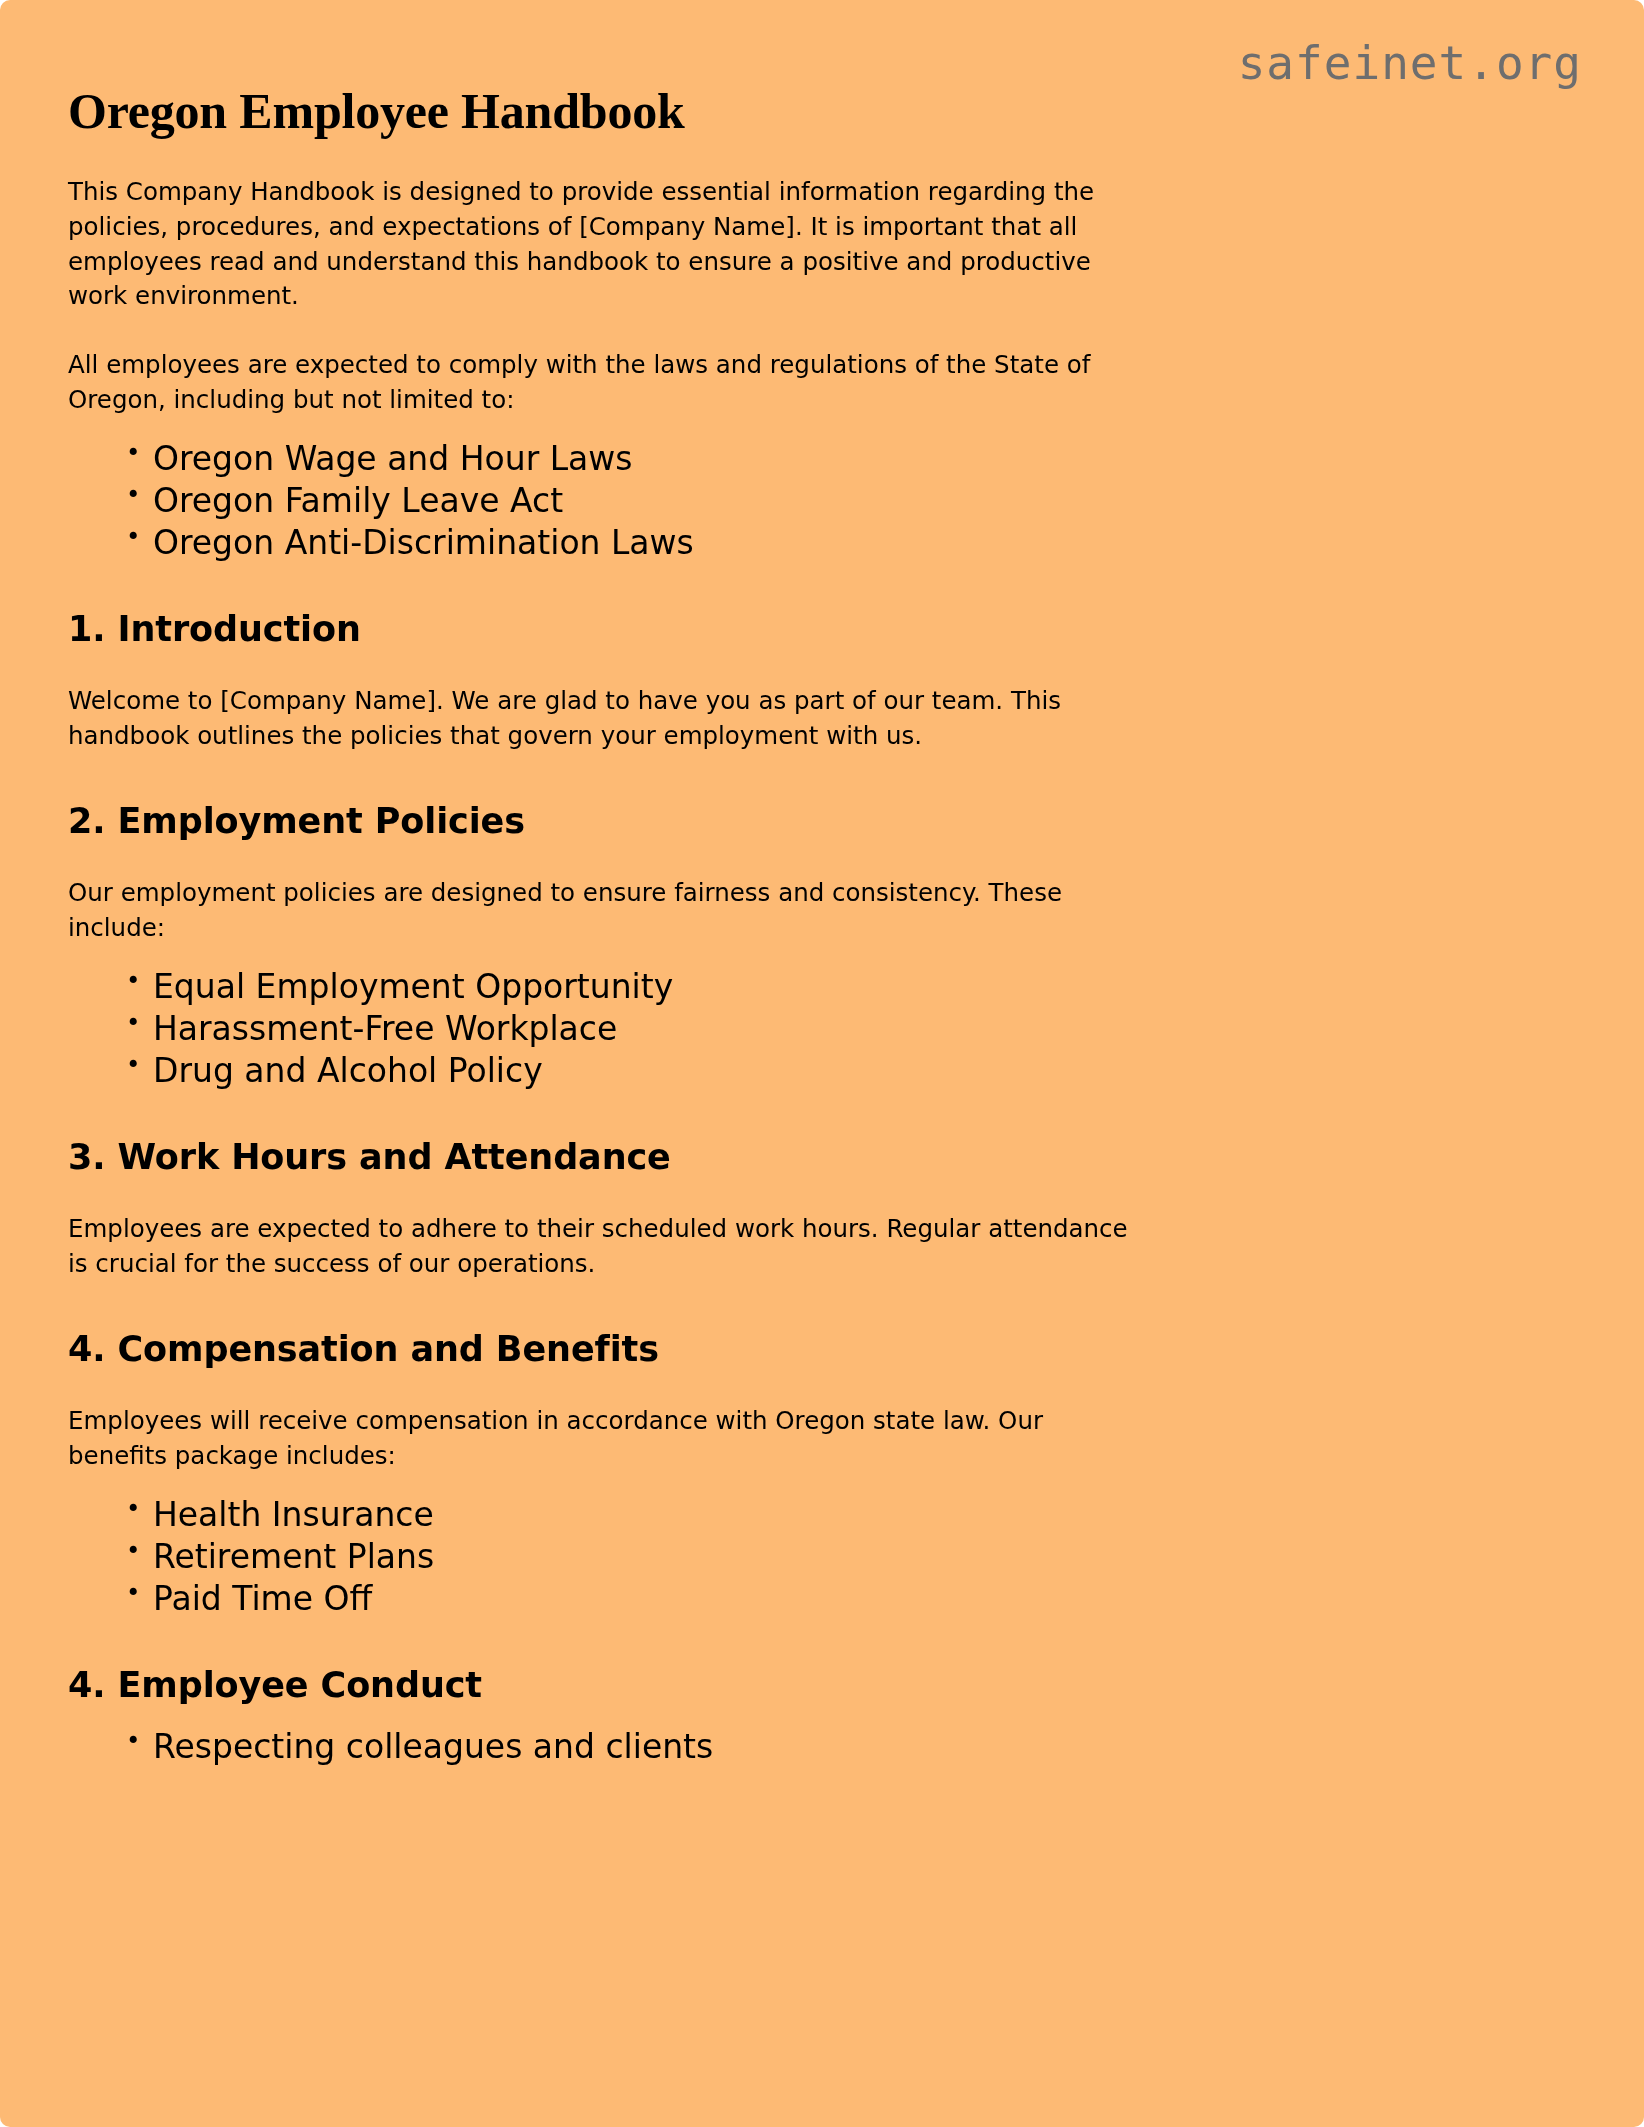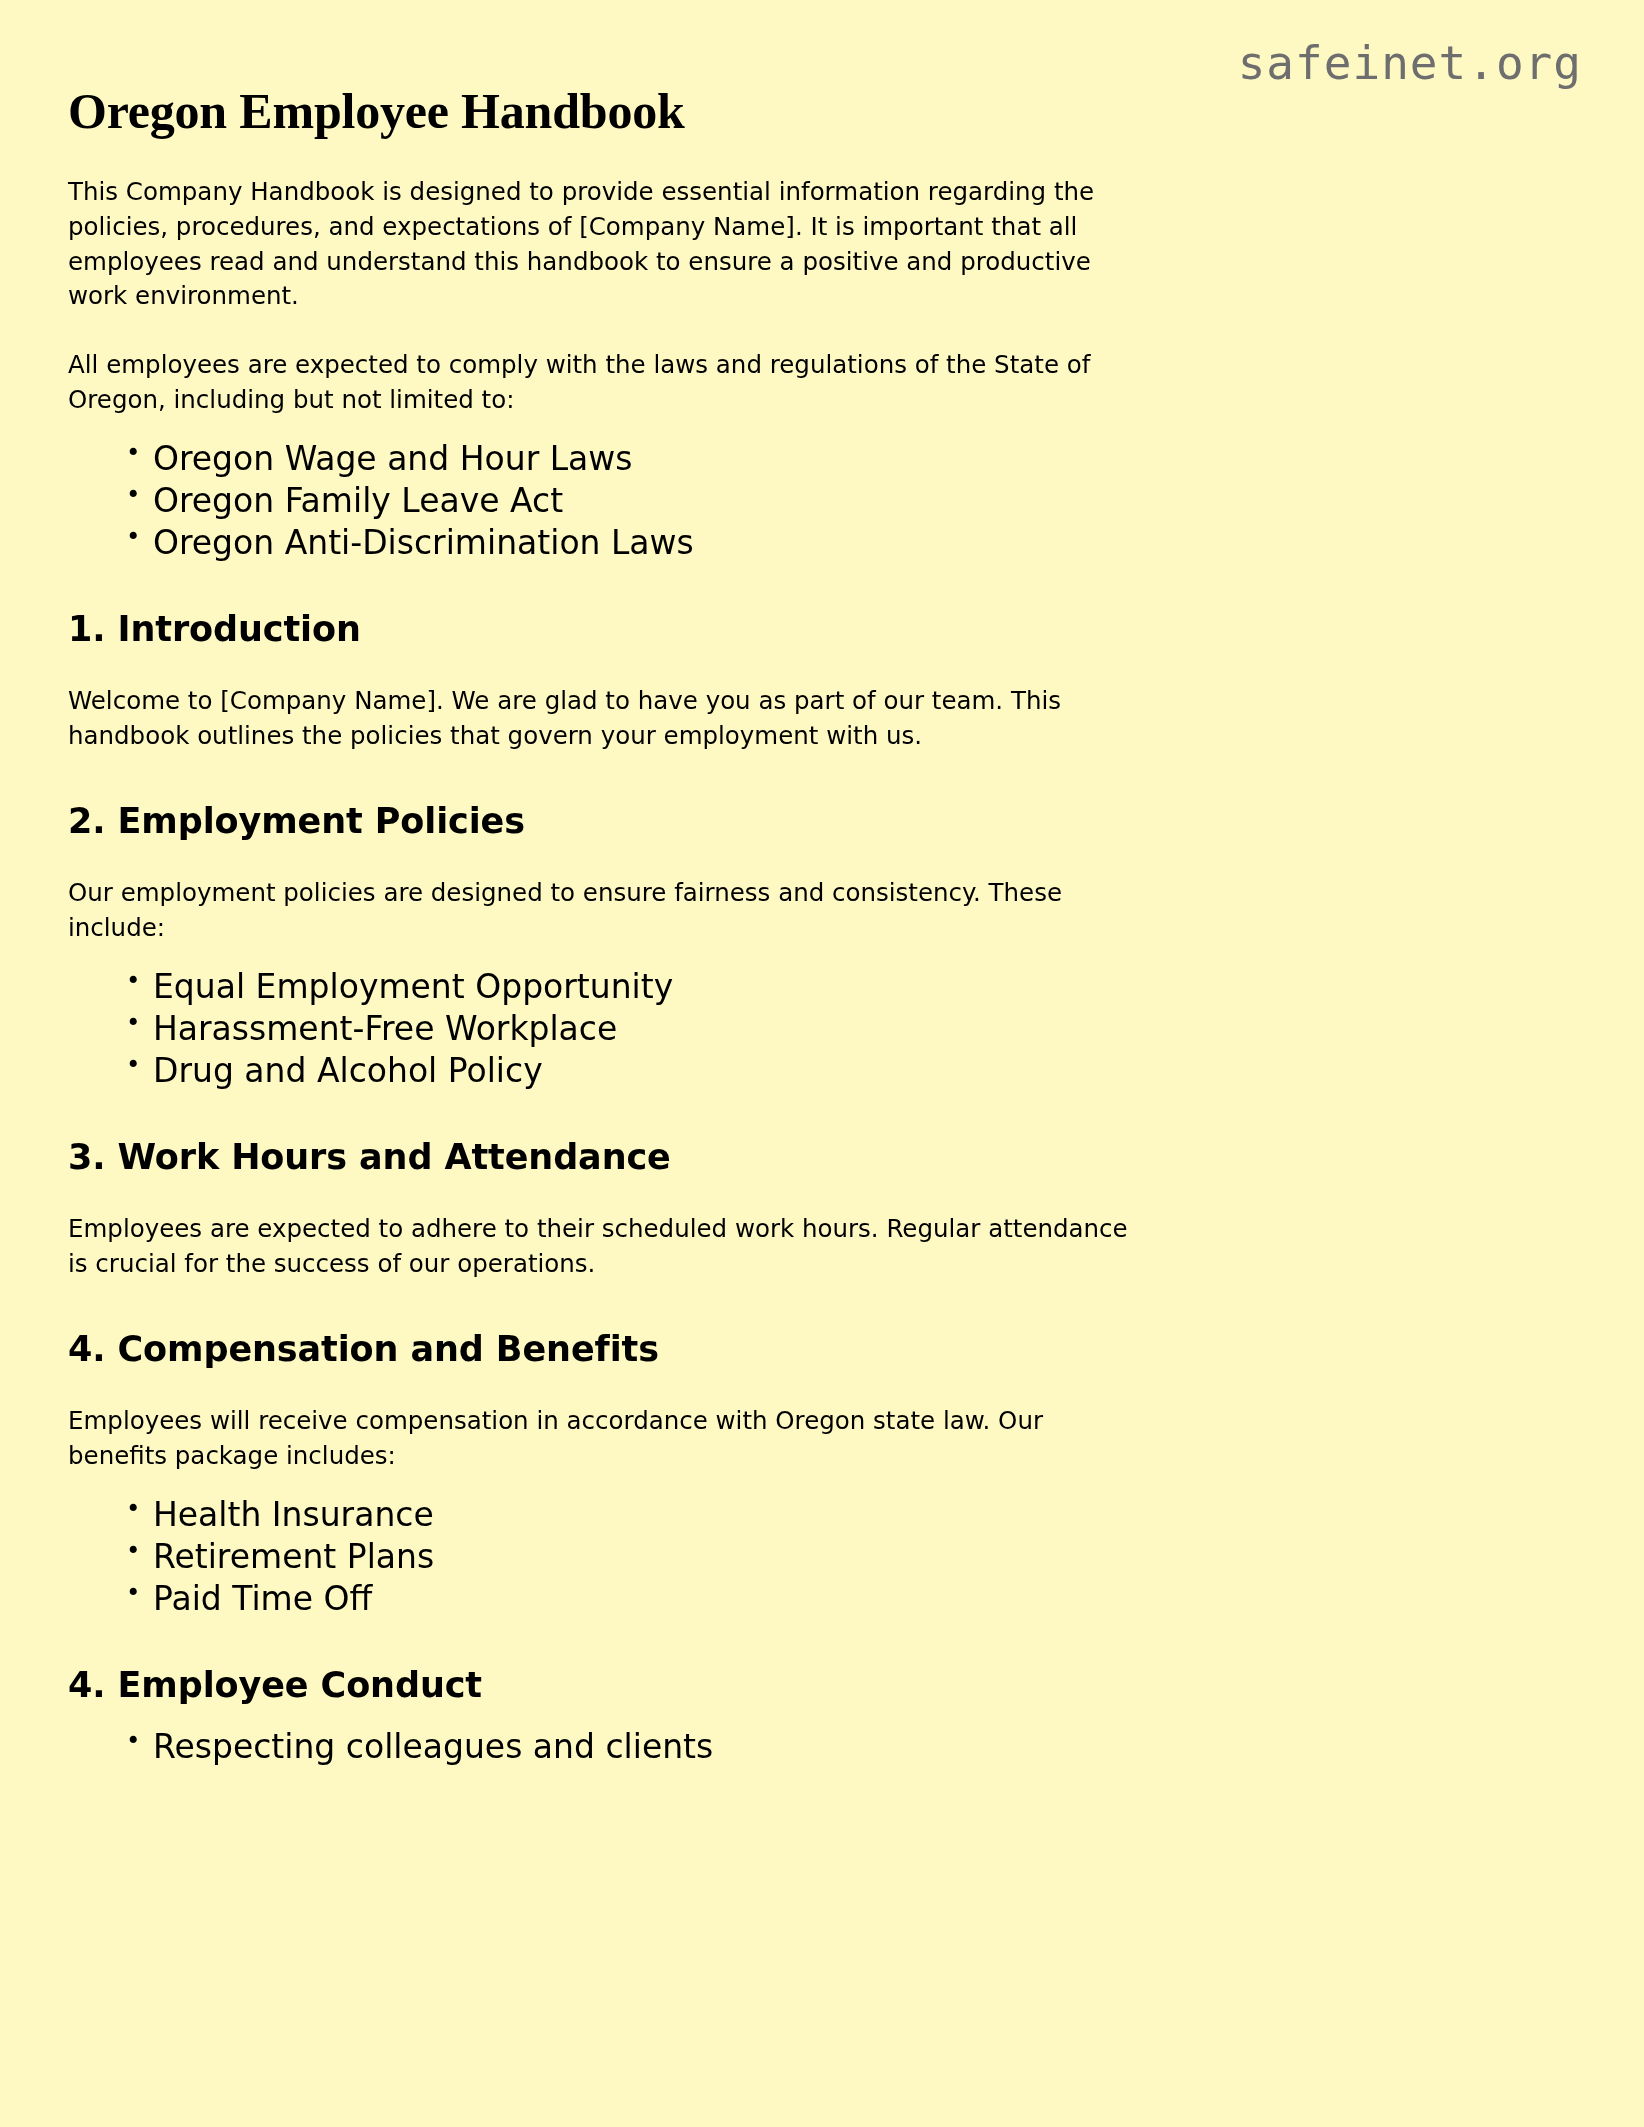--- a/index.html
+++ b/index.html
@@ -13,21 +13,22 @@
     position: relative;
     overflow: hidden;
     font-family: "DejaVu Sans", sans-serif;
     color: #000000;
     -webkit-font-smoothing: antialiased;
   }
 
   .page {
     position: absolute;
     inset: 0;
-    background: #fef9c3;
+    background: #fdba74;
+    border-radius: 10px;
   }
 
   
   .watermark {
     position: absolute;
     top: 40px;
     right: 62px;
     font-family: "DejaVu Sans Mono", "Liberation Mono", monospace;
     font-size: 46px;
     font-weight: 400;

